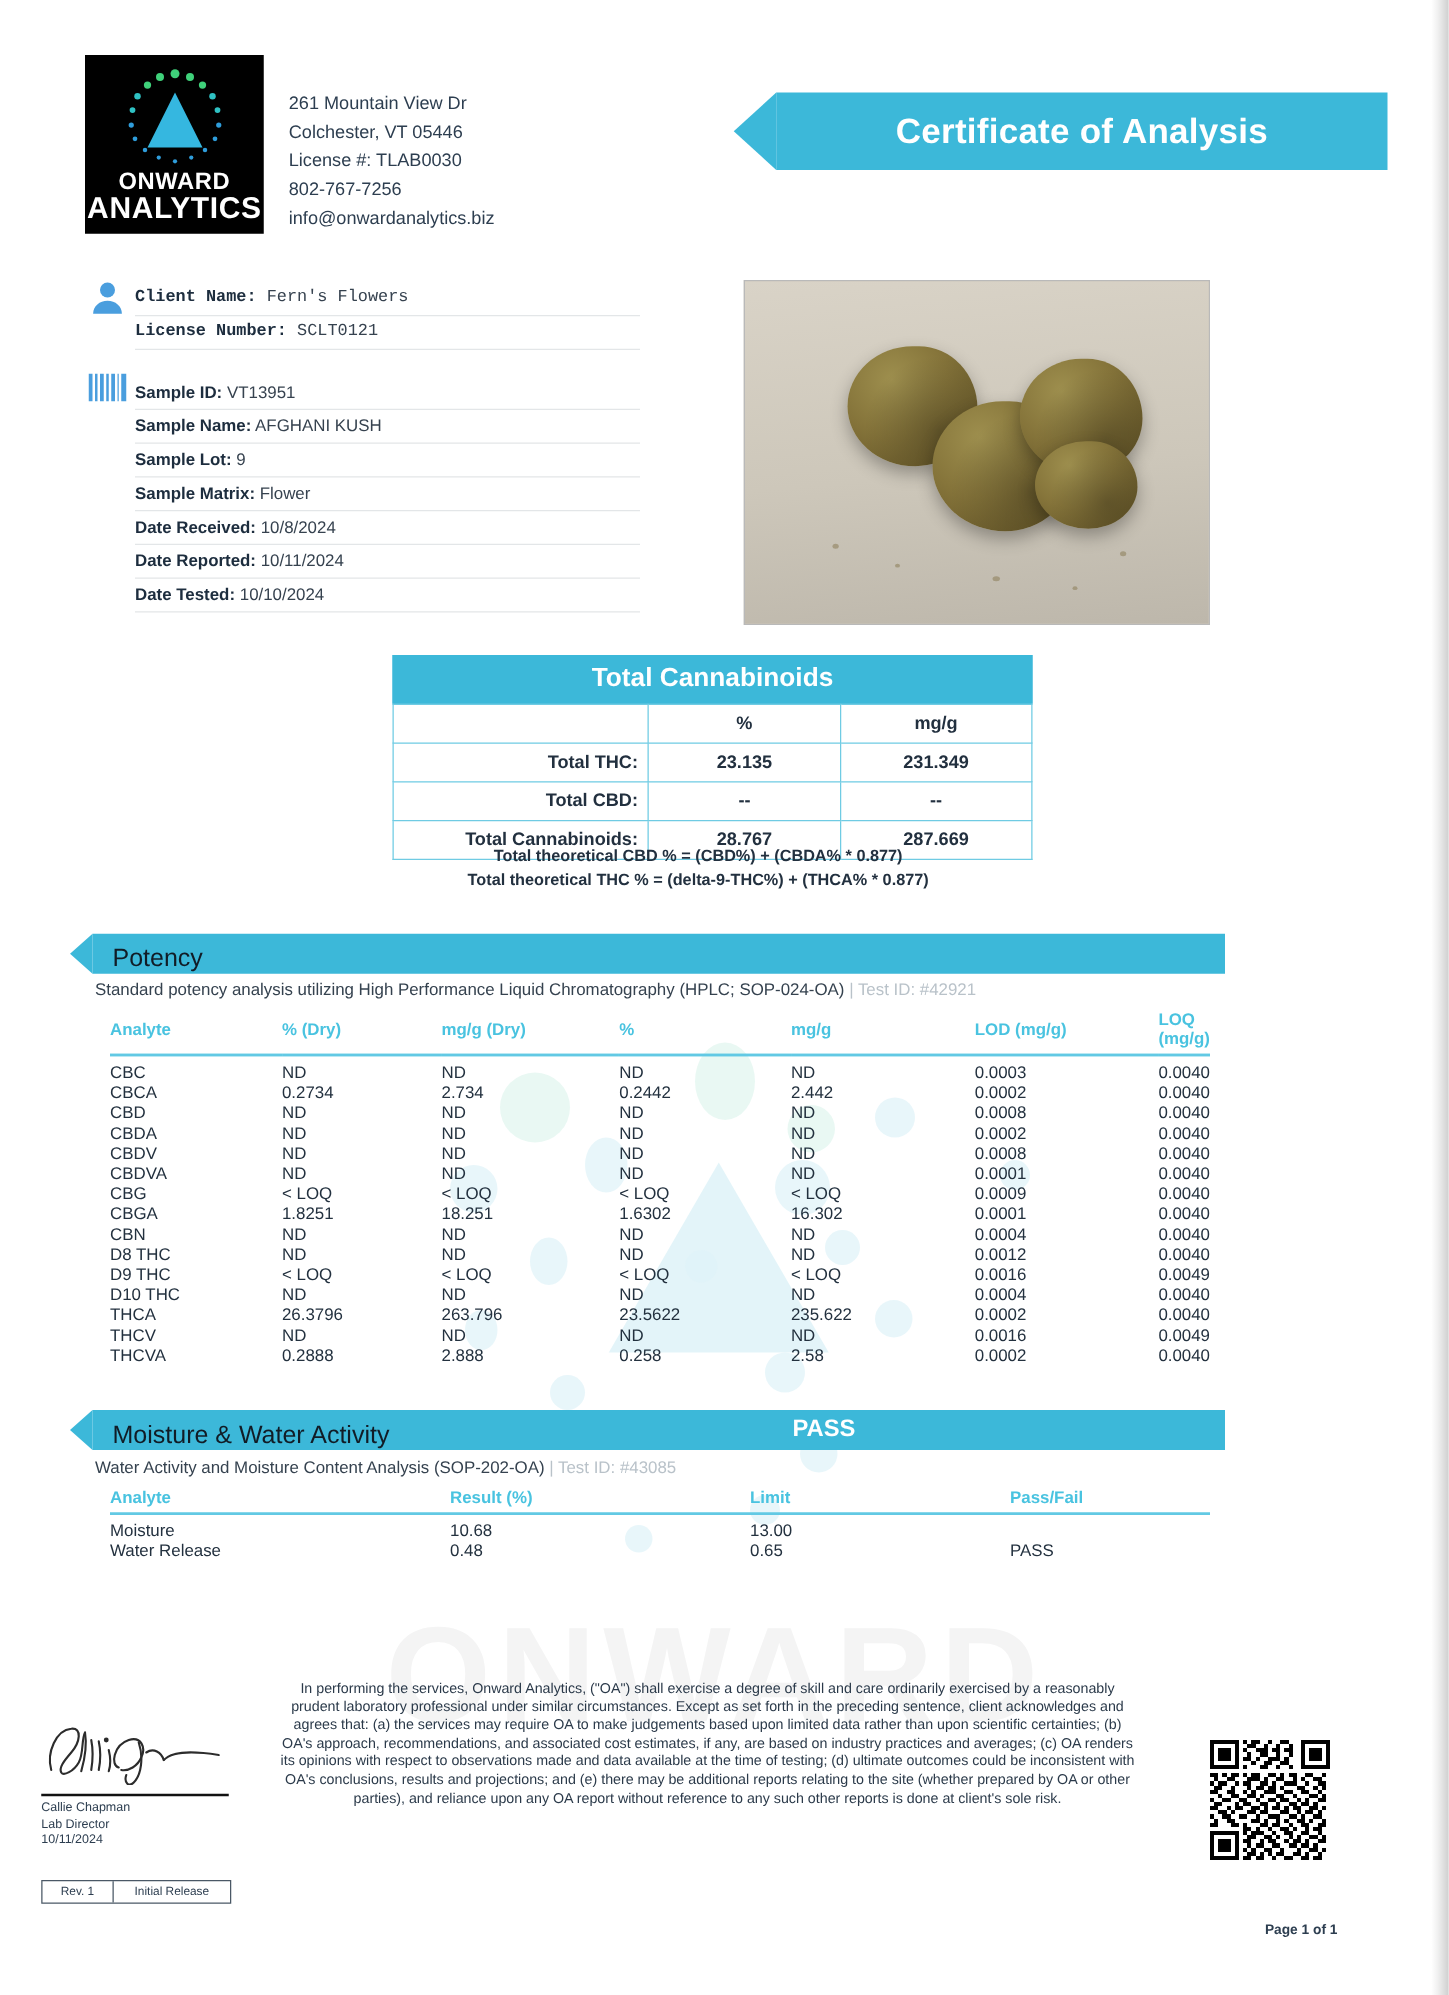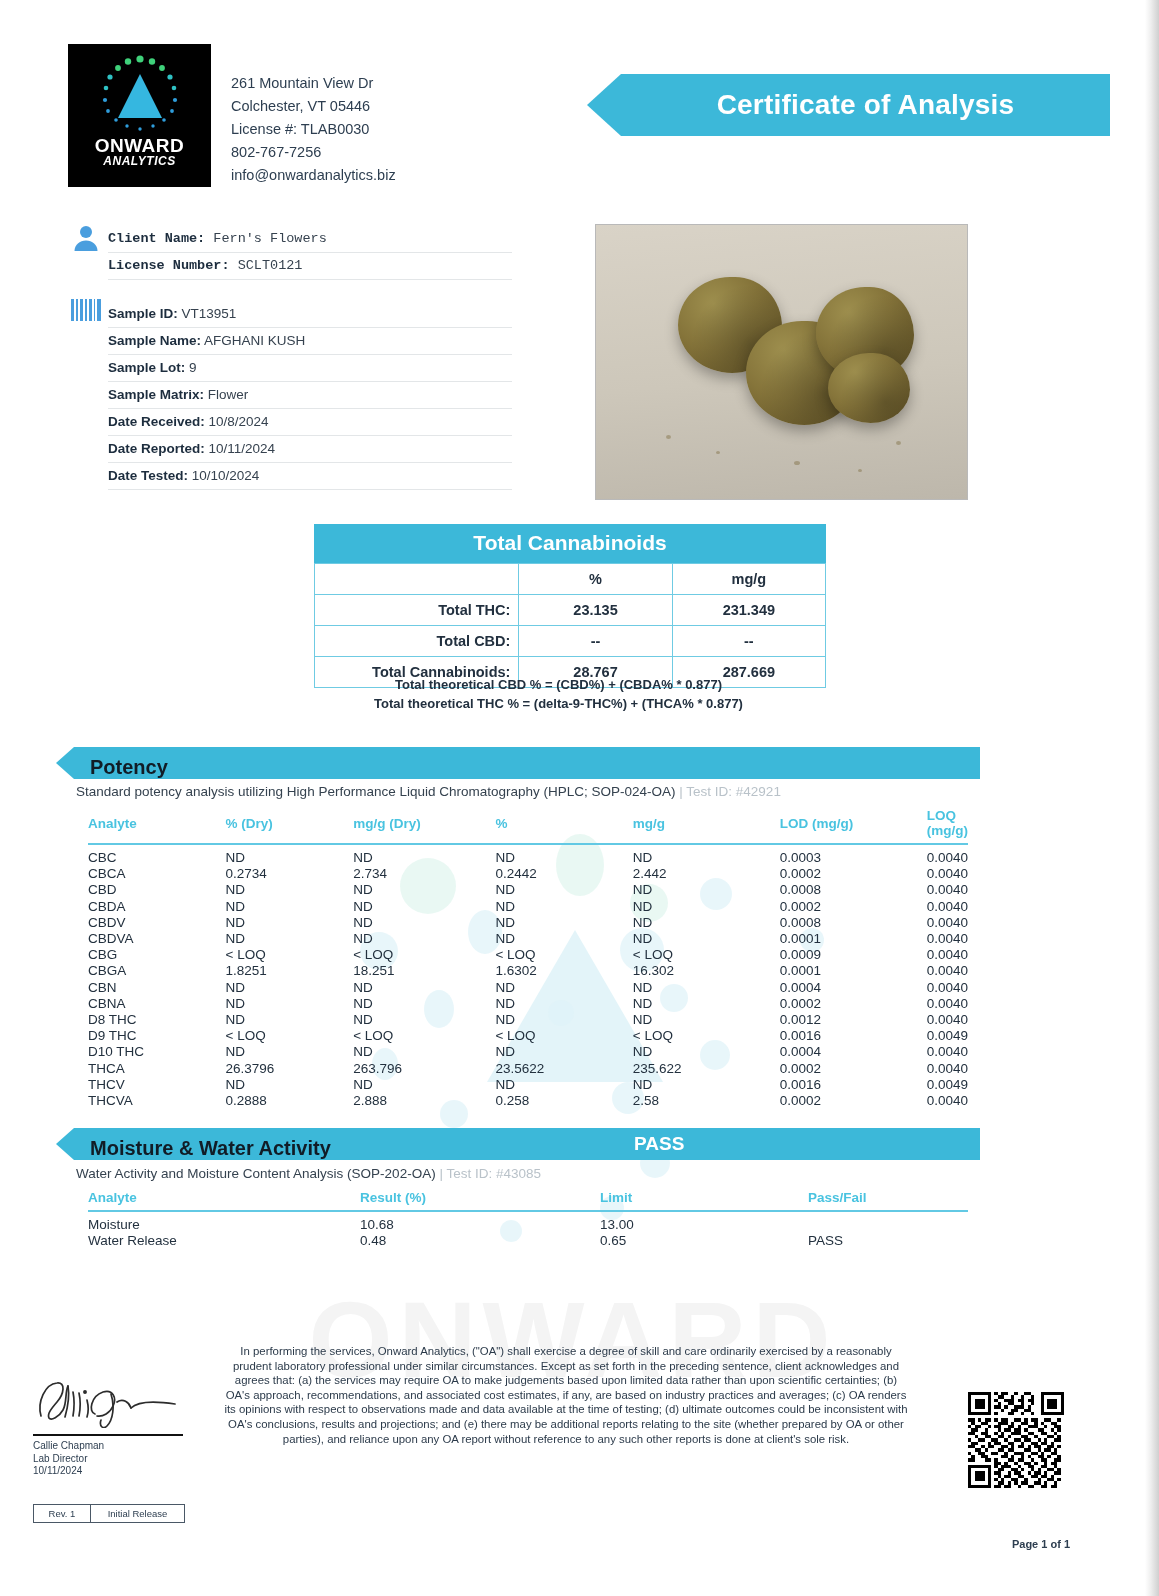--- a/index.html
+++ b/index.html
@@ -16,21 +16,21 @@
   .sheet{position:absolute;left:0;top:0;width:1145px;height:1596px;background:#fff;}
 
   
   .logo{
     position:absolute;left:68px;top:44px;width:143px;height:143px;background:#000;
     display:flex;flex-direction:column;align-items:center;justify-content:flex-start;
   }
   .logo-mark{position:relative;width:96px;height:84px;margin-top:8px;}
   .logo-txt{color:#fff;font-weight:bold;line-height:1.02;text-align:center;letter-spacing:.5px;}
   .logo-txt .l1{font-size:19px;display:block;}
-  .logo-txt .l2{font-size:12px;display:block;font-style:italic;}
+  .logo-txt .l2{font-size:24px;display:block;}
 
   .addr{position:absolute;left:231px;top:72px;font-size:14.5px;color:#2d3e50;line-height:23px;}
 
   .coa-banner{
     position:absolute;left:621px;top:74px;width:489px;height:62px;background:#3cb8d9;
     display:flex;align-items:center;justify-content:center;
   }
   .coa-banner .arrow{
     position:absolute;left:-34px;top:0;width:0;height:0;
     border-top:31px solid transparent;border-bottom:31px solid transparent;
@@ -71,21 +71,21 @@
   table.tc td.lbl{text-align:right;font-weight:bold;width:40%;}
   table.tc td.val{text-align:center;font-weight:bold;width:30%;}
   table.tc td.unit{text-align:center;font-weight:bold;}
   .tc-note{position:absolute;left:314px;top:675px;width:489px;text-align:center;
            font-size:13px;font-weight:bold;color:#22303f;line-height:19px;}
 
   
   .sec{position:absolute;height:32px;background:#3cb8d9;display:flex;align-items:center;}
   .sec .arrow-l{position:absolute;left:-18px;top:0;width:0;height:0;
     border-top:16px solid transparent;border-bottom:16px solid transparent;border-right:18px solid #3cb8d9;}
-  .sec h2{margin:8px 0 0 16px;font-size:20px;font-weight:bold;color:#111c26;}
+  .sec h2{margin:8px 0 0 16px;font-size:20px;font-weight:normal;color:#111c26;}
   .sec .status{position:absolute;left:560px;font-size:19px;font-weight:bold;color:#fff;}
 
   .sec-desc{position:absolute;font-size:13.5px;color:#35424f;}
   .sec-desc .tid{color:#b9c2c9;}
 
   
   table.dt{position:absolute;border-collapse:collapse;font-size:13.5px;color:#23313f;}
   table.dt th{
     color:#49c3e0;font-size:13.5px;font-weight:bold;text-align:left;
     padding:0 0 5px 0;border-bottom:2px solid #62c9e4;
@@ -399,29 +399,20 @@
             <td>0.0001</td>
             <td>0.0040</td>
           </tr>
           <tr>
             <td>CBN</td>
             <td>ND</td>
             <td>ND</td>
             <td>ND</td>
             <td>ND</td>
             <td>0.0004</td>
-            <td>0.0040</td>
-          </tr>
-          <tr>
-            <td>CBNA</td>
-            <td>ND</td>
-            <td>ND</td>
-            <td>ND</td>
-            <td>ND</td>
-            <td>0.0002</td>
             <td>0.0040</td>
           </tr>
           <tr>
             <td>D8 THC</td>
             <td>ND</td>
             <td>ND</td>
             <td>ND</td>
             <td>ND</td>
             <td>0.0012</td>
             <td>0.0040</td>

